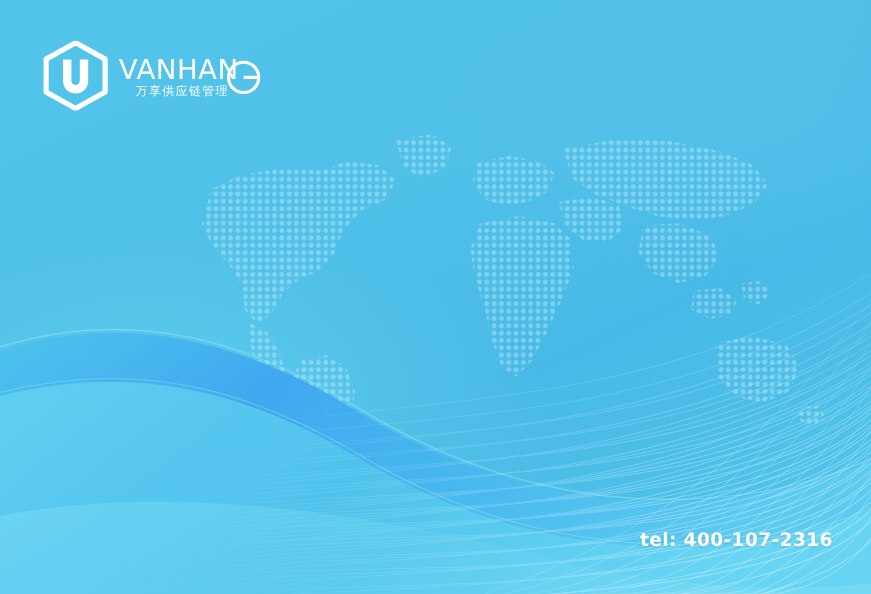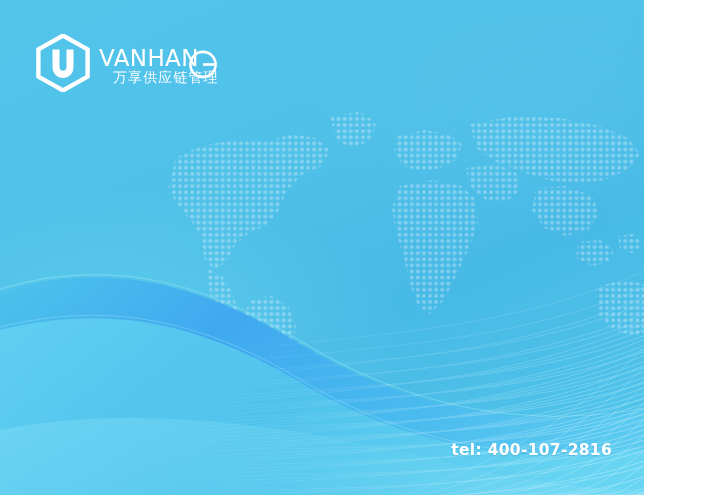--- a/index.html
+++ b/index.html
@@ -2,21 +2,21 @@
 <html><head>
 <meta charset="utf-8">
 <style>
   html, body {
     margin: 0;
     padding: 0;
     background: #ffffff;
   }
   #banner {
     position: relative;
-    width: 644px;
+    width: 726px;
     height: 495px;
     overflow: hidden;
     background: #ec4899;
     font-family: "Liberation Sans", sans-serif;
     -webkit-font-smoothing: antialiased;
   }
 
   
   .layer {
     position: absolute;
@@ -51,21 +51,21 @@
     margin-left: 9px;
     position: relative;
     height: 46px;
     width: 118px;
   }
   #logo-wordmark-svg { display: block; }
   #logo-sub {
     position: absolute;
     left: 14px;
     top: 27px;
-    font-size: 14px;
+    font-size: 10px;
     letter-spacing: 1.1px;
     color: #ffffff;
     white-space: nowrap;
     font-family: "DejaVu Sans", sans-serif;
     opacity: 0.97;
   }
 
   
   #headline {
     position: absolute;
@@ -256,15 +256,15 @@
       <svg id="logo-wordmark-svg" width="120" height="46" viewBox="0 0 120 46" xmlns="http://www.w3.org/2000/svg">
         <text x="0" y="24" fill="#ffffff" font-family="DejaVu Sans, sans-serif" font-size="23" letter-spacing="0.4">VANHAN</text>
         <circle cx="104" cy="22.5" r="12.6" fill="none" stroke="#ffffff" stroke-width="2.6"></circle>
         <path d="M104 22.5 L115.5 22.5" stroke="#ffffff" stroke-width="2.6" stroke-linecap="butt"></path>
       </svg>
       <span id="logo-sub">万享供应链管理</span>
     </span>
   </div>
 
 
-  <div id="tel">tel: 400-107-2816</div>
+  <div id="tel">tel: 400-107-2316</div>
 
 </div>
 
 </body></html>

